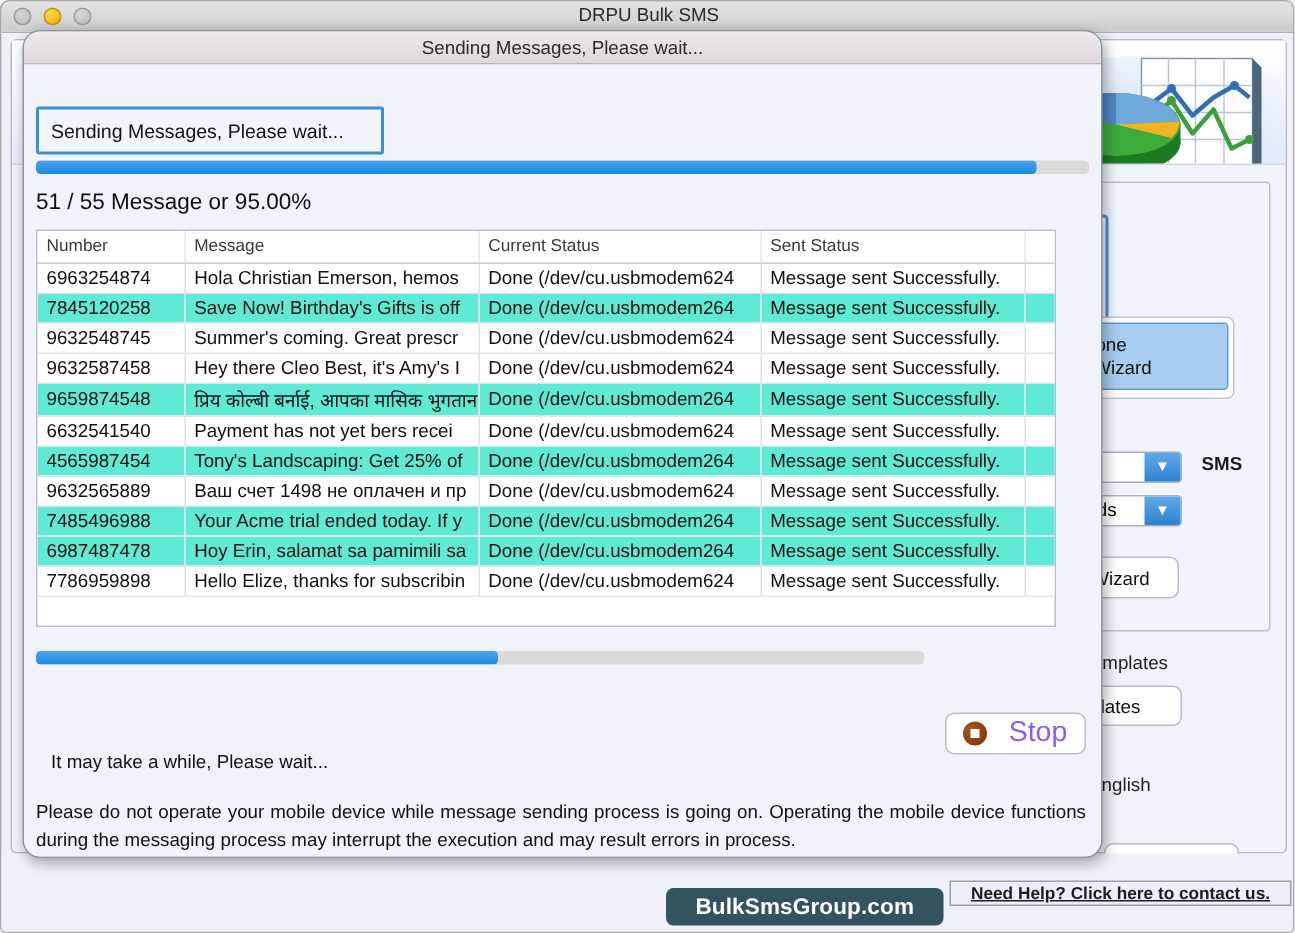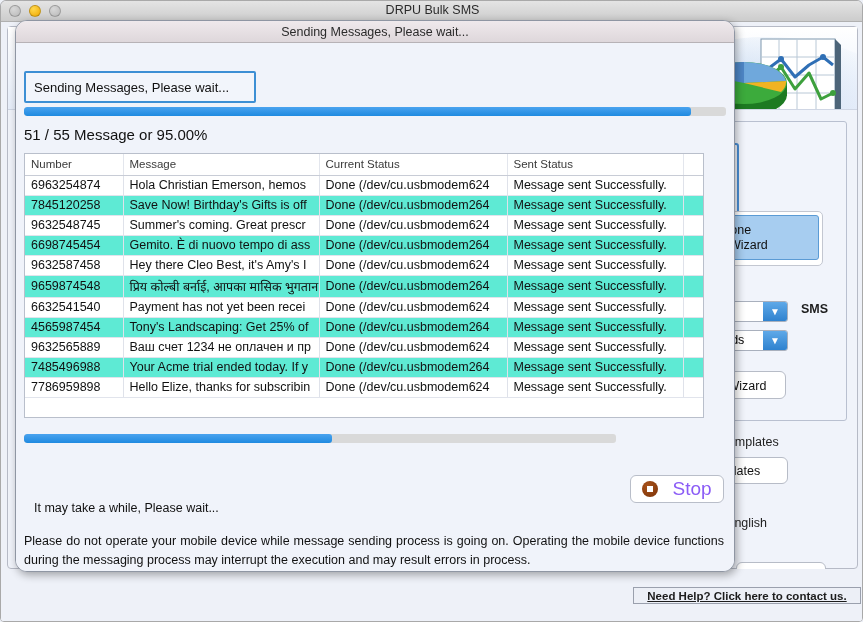--- a/index.html
+++ b/index.html
@@ -309,20 +309,21 @@
 
         <div class="bg-field-label" style="left:700px; top:473px;">bers</div>
         <div class="bg-field-label" style="left:700px; top:489px;">on-English</div>
         <div class="bg-field-label" style="left:700px; top:505px;">s</div>
       </div>
 
       <div class="bg-bottom-btn">t</div>
     </div>
 
     <div class="bg-footer"></div>
+    <div class="logo-badge">BulkSmsGroup.com</div>
     <div class="help-note">Need Help? Click here to contact us.</div>
 
     <div class="dialog">
       <div class="dlg-titlebar">
         <div class="dlg-title">Sending Messages, Please wait...</div>
       </div>
 
       <div class="dlg-body">
 
         <div class="status-box">Sending Messages, Please wait...</div>
@@ -366,65 +367,65 @@
                   <td>Message sent Successfully.</td>
                   <td></td>
                 </tr>
                 <tr class="odd">
                   <td class="c-num">9632548745</td>
                   <td>Summer's coming. Great prescr</td>
                   <td>Done (/dev/cu.usbmodem624</td>
                   <td>Message sent Successfully.</td>
                   <td></td>
                 </tr>
-                <tr class="even">
-                  <td class="c-num">6698745454</td>
-                  <td>Gemito. È di nuovo tempo di ass</td>
-                  <td>Done (/dev/cu.usbmodem264</td>
-                  <td>Message sent Successfully.</td>
-                  <td></td>
-                </tr>
                 <tr class="odd">
                   <td class="c-num">9632587458</td>
                   <td>Hey there Cleo Best, it's Amy's I</td>
                   <td>Done (/dev/cu.usbmodem624</td>
                   <td>Message sent Successfully.</td>
                   <td></td>
                 </tr>
                 <tr class="even">
                   <td class="c-num">9659874548</td>
                   <td>प्रिय कोल्बी बर्नाई, आपका मासिक भुगतान</td>
                   <td>Done (/dev/cu.usbmodem264</td>
                   <td>Message sent Successfully.</td>
                   <td></td>
                 </tr>
                 <tr class="odd">
                   <td class="c-num">6632541540</td>
-                  <td>Payment has not yet been recei</td>
+                  <td>Payment has not yet bers recei</td>
                   <td>Done (/dev/cu.usbmodem624</td>
                   <td>Message sent Successfully.</td>
                   <td></td>
                 </tr>
                 <tr class="even">
                   <td class="c-num">4565987454</td>
                   <td>Tony's Landscaping: Get 25% of</td>
                   <td>Done (/dev/cu.usbmodem264</td>
                   <td>Message sent Successfully.</td>
                   <td></td>
                 </tr>
                 <tr class="odd">
                   <td class="c-num">9632565889</td>
-                  <td>Ваш счет 1234 не оплачен и пр</td>
+                  <td>Ваш счет 1498 не оплачен и пр</td>
                   <td>Done (/dev/cu.usbmodem624</td>
                   <td>Message sent Successfully.</td>
                   <td></td>
                 </tr>
                 <tr class="even">
                   <td class="c-num">7485496988</td>
                   <td>Your Acme trial ended today. If y</td>
+                  <td>Done (/dev/cu.usbmodem264</td>
+                  <td>Message sent Successfully.</td>
+                  <td></td>
+                </tr>
+                <tr class="even">
+                  <td class="c-num">6987487478</td>
+                  <td>Hoy Erin, salamat sa pamimili sa</td>
                   <td>Done (/dev/cu.usbmodem264</td>
                   <td>Message sent Successfully.</td>
                   <td></td>
                 </tr>
                 <tr class="odd">
                   <td class="c-num">7786959898</td>
                   <td>Hello Elize, thanks for subscribin</td>
                   <td>Done (/dev/cu.usbmodem624</td>
                   <td>Message sent Successfully.</td>
                   <td></td>

